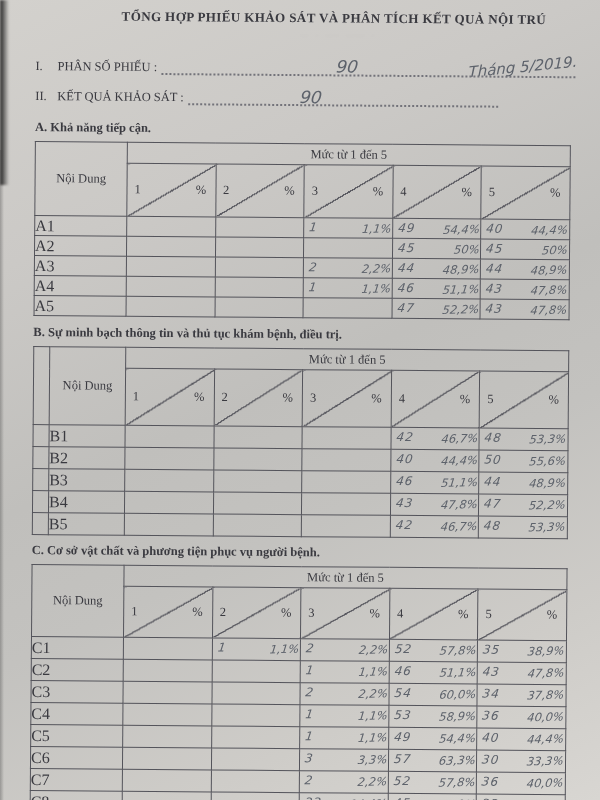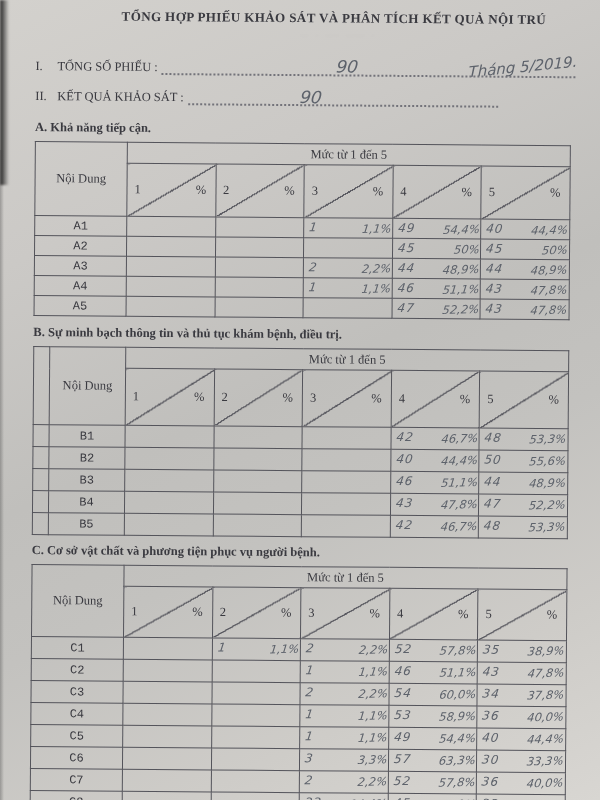--- a/index.html
+++ b/index.html
@@ -74,21 +74,21 @@
   th.lvl{
     position:relative;height:52px;font-weight:normal;
     background-image:linear-gradient(to bottom right,
       transparent calc(50% - .7px), #5a5a61 calc(50% - .7px),
       #5a5a61 calc(50% + .7px), transparent calc(50% + .7px));
   }
   .tB th.lvl{height:56px;}
   .tC th.lvl{height:50px;}
   .lnum{position:absolute;left:7px;top:50%;transform:translateY(-50%);font-size:12.5px;}
   .lpct{position:absolute;right:9px;top:50%;transform:translateY(-50%);font-size:12.5px;}
-  td.rowlabel{height:19px;text-align:center;font-size:12px;font-family:Liberation Mono, monospace;}
+  td.rowlabel{height:19px;font-size:16px;}
   .tB td.rowlabel,.tC td.rowlabel{height:21px;border-radius:6px;}
   td.val{position:relative;overflow:visible;}
   td.narrow{}
   td.val .cnt{position:absolute;left:5px;top:2px;font-size:12px;letter-spacing:1px;}
   td.val .pct{position:absolute;right:1px;top:3px;font-size:11.5px;transform:skewX(-8deg) rotate(-2deg);}
 </style>
 </head>
 <body>
 
 <div class="photo"></div>
@@ -96,21 +96,21 @@
 <div class="edge-shadow-side"></div>
 <div class="ghost" style="left:300px;top:30px;width:240px;">·· · ··· ···· ·</div>
 
 <div class="content">
 
   <div class="title">TỔNG HỢP PHIẾU KHẢO SÁT VÀ PHÂN TÍCH KẾT QUẢ NỘI TRÚ</div>
 
   <div class="fields">
     <div class="fline">
       <span class="roman">I.</span>
-      <span class="flabel">TỔNG SỐ PHIẾU :</span>
+      <span class="flabel">PHÂN SỐ PHIẾU :</span>
       <span class="dots grow">
         <span class="hw hw-90a">90</span>
         <span class="hw hw-date">Tháng 5/2019.</span>
       </span>
     </div>
     <div class="fline">
       <span class="roman">II.</span>
       <span class="flabel">KẾT QUẢ KHẢO SÁT :</span>
       <span class="dots fixed">
         <span class="hw hw-90b">90</span>

